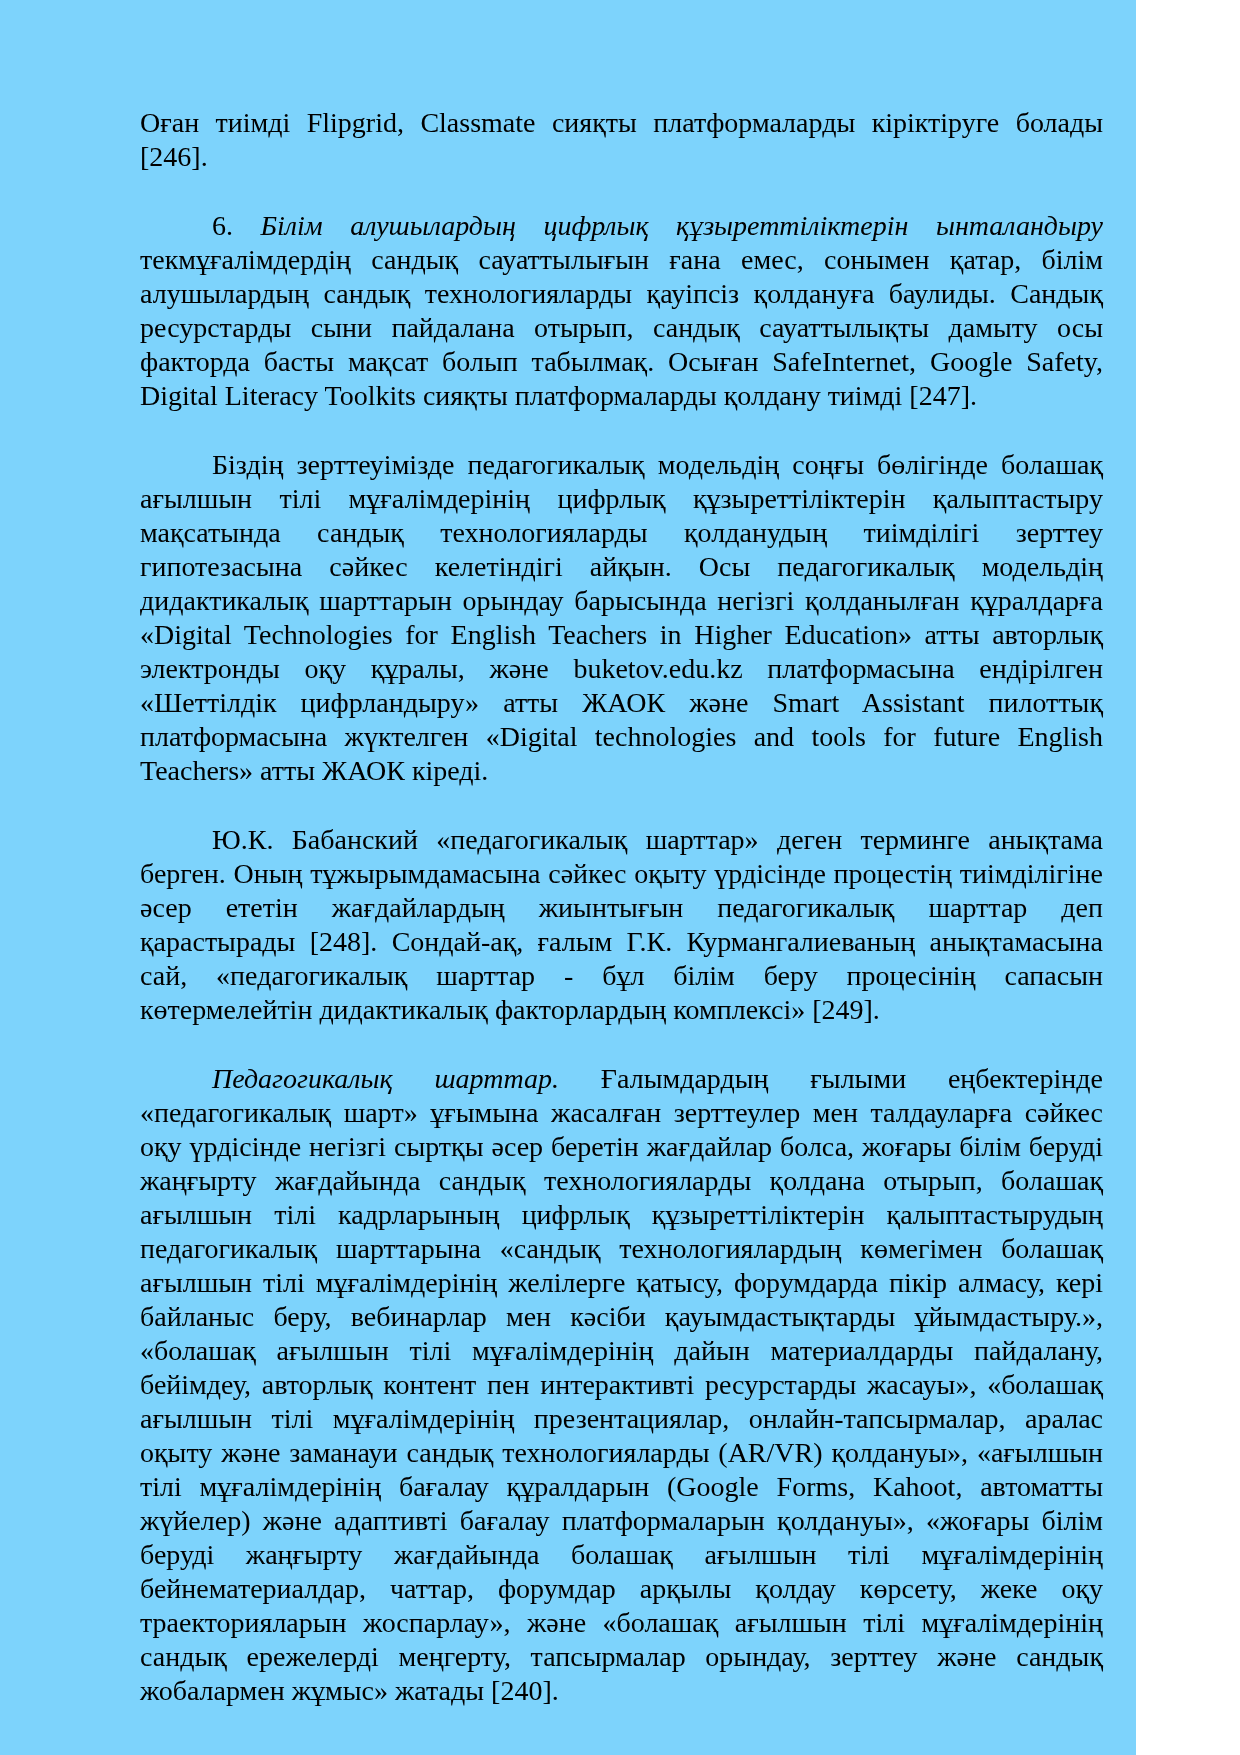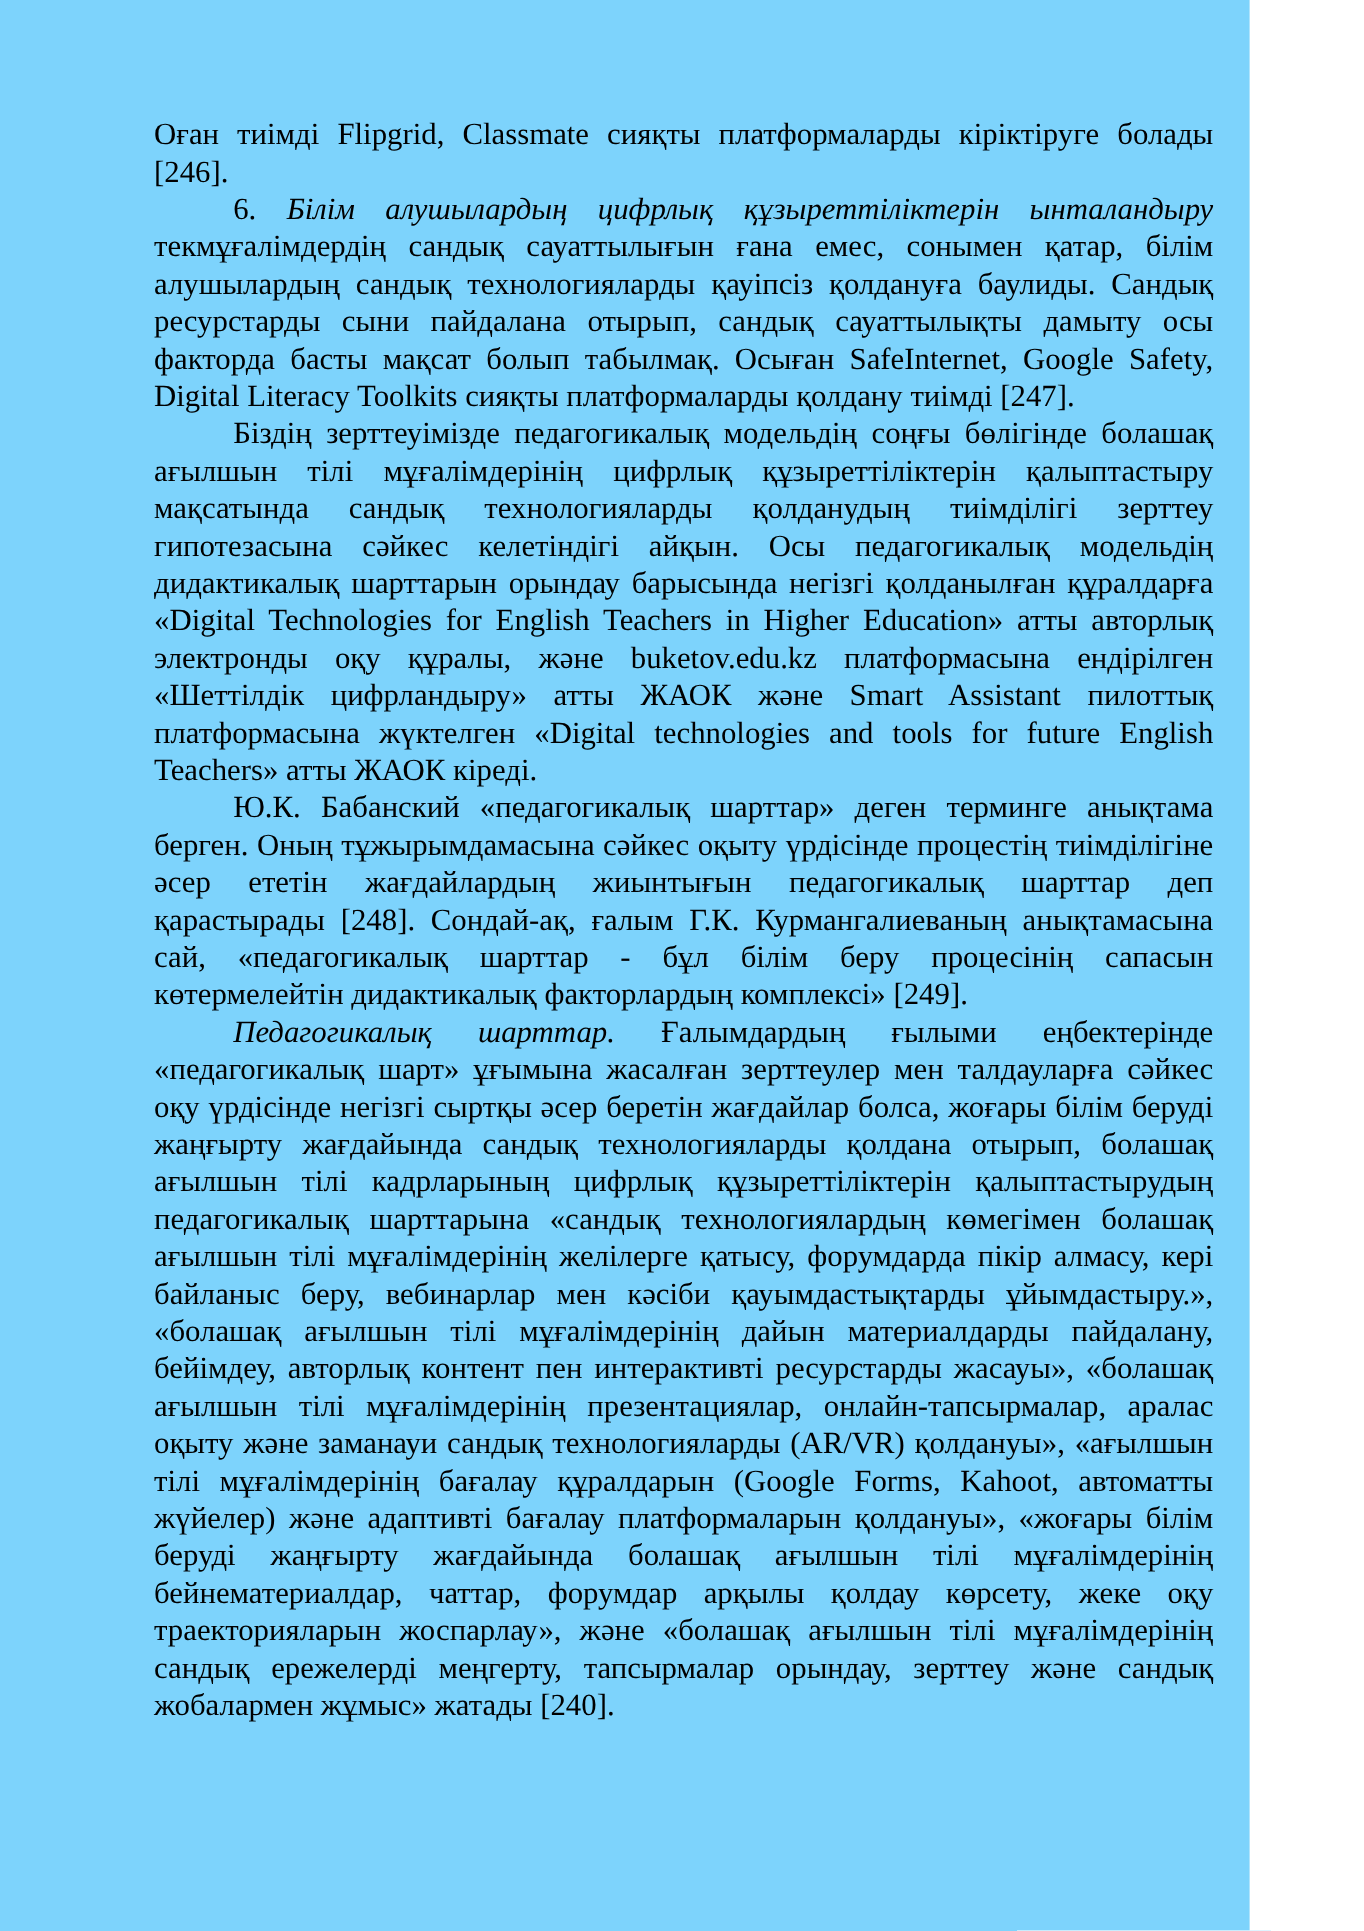--- a/index.html
+++ b/index.html
@@ -26,20 +26,21 @@
     width: 963px;
     text-align: justify;
   }
   .para {
     margin: 0;
     padding: 0;
     text-align: justify;
   }
   .para.indent {
     text-indent: 72px;
+    margin-top: 35px;
   }
   .italic {
     font-style: italic;
   }
   .bold-italic {
     font-style: italic;
     font-weight: normal;
   }
   .page-number {
     position: absolute;

